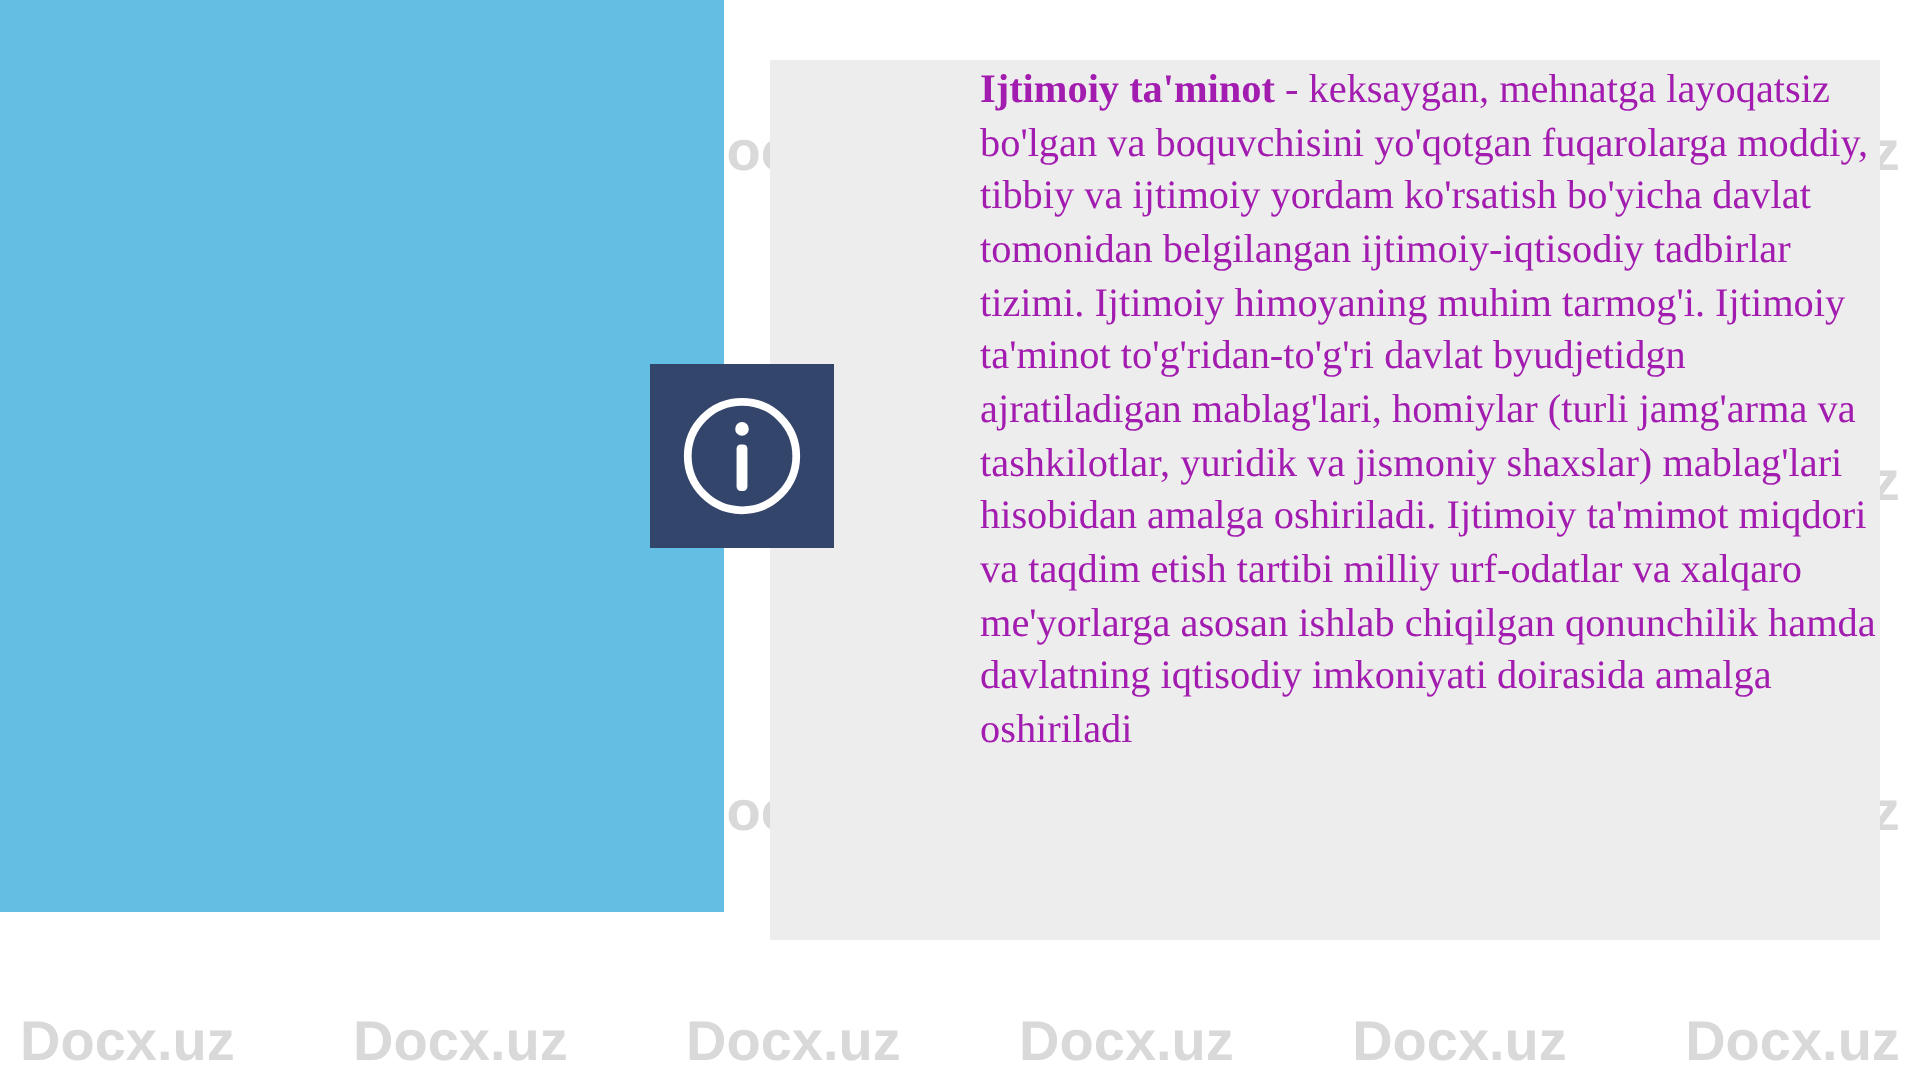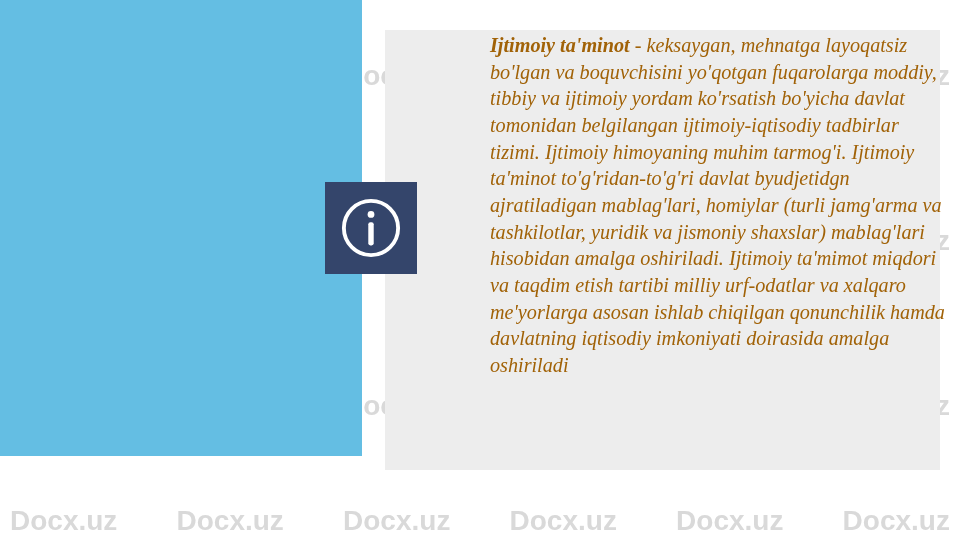--- a/index.html
+++ b/index.html
@@ -60,22 +60,21 @@
     }
     .icon-tile svg { width: 62px; height: 62px; }
     .body-text {
       position: absolute;
       left: 490px;
       top: 32px;
       width: 455px;
       z-index: 3;
       font-size: 20.2px;
       line-height: 1.32;
-      color: #a16207;
-      font-style: italic;
+      color: #a21caf;
     }
     .body-text .bold { font-weight: 700; }
   </style>
 </head>
 <body>
 
 <div class="watermark-layer">
   <div class="wm-row" style="top:60px;">
     <span class="wm">Docx.uz</span>
     <span class="wm">Docx.uz</span>

